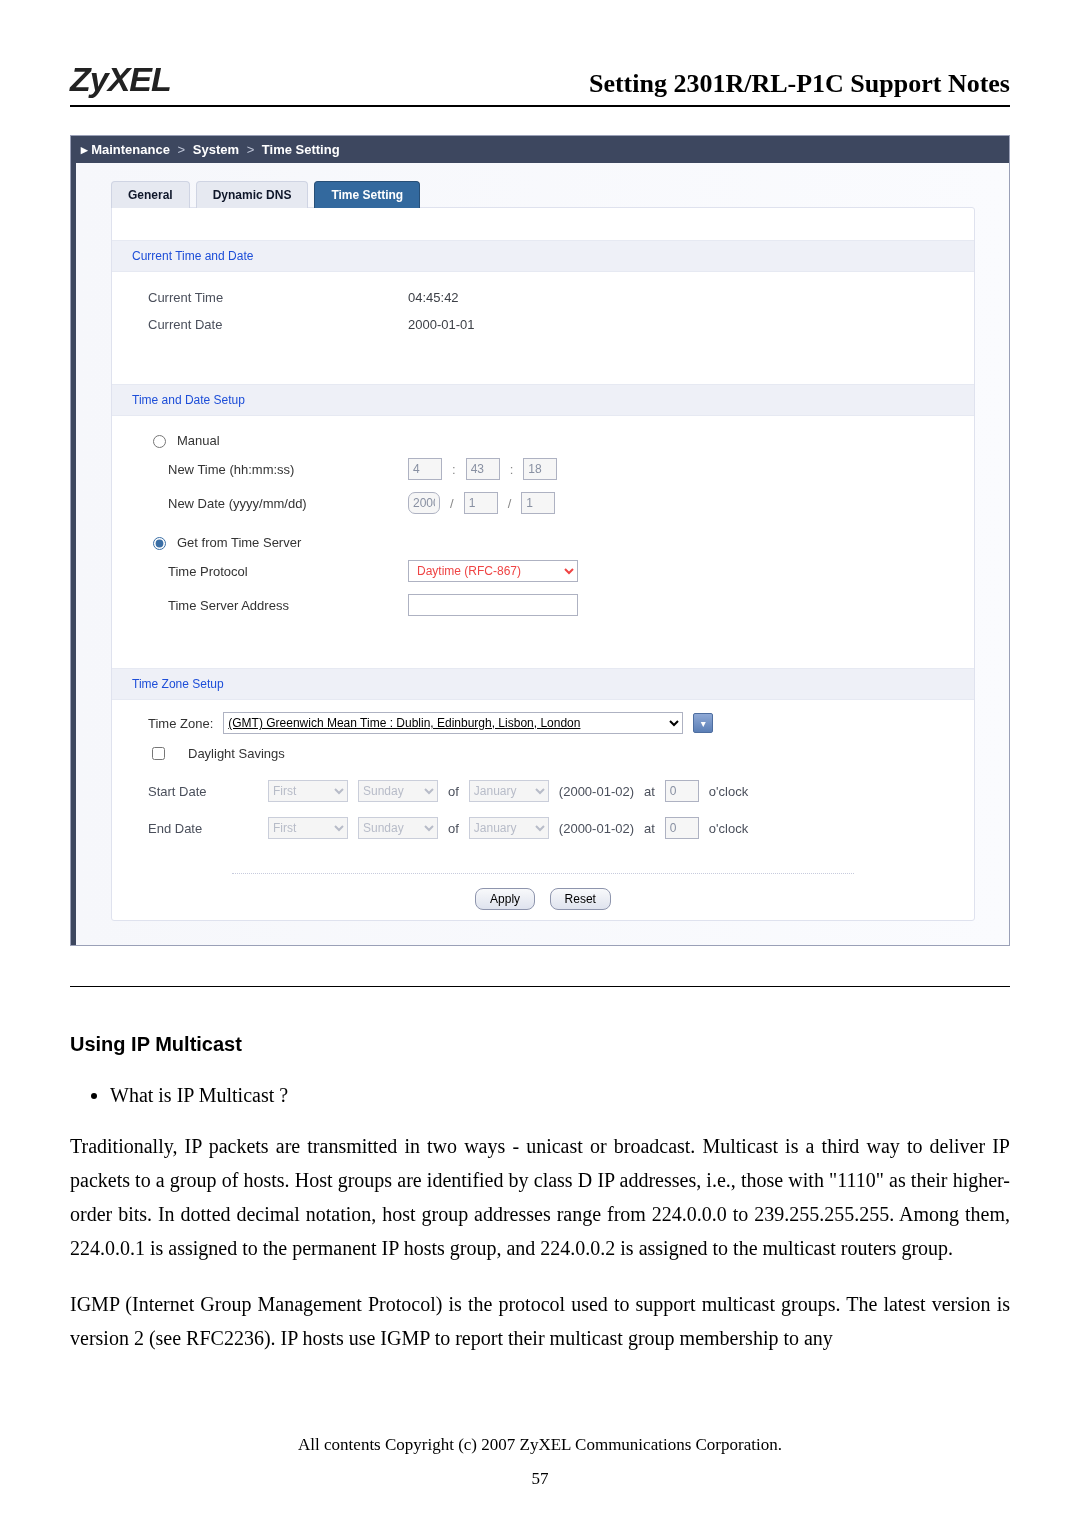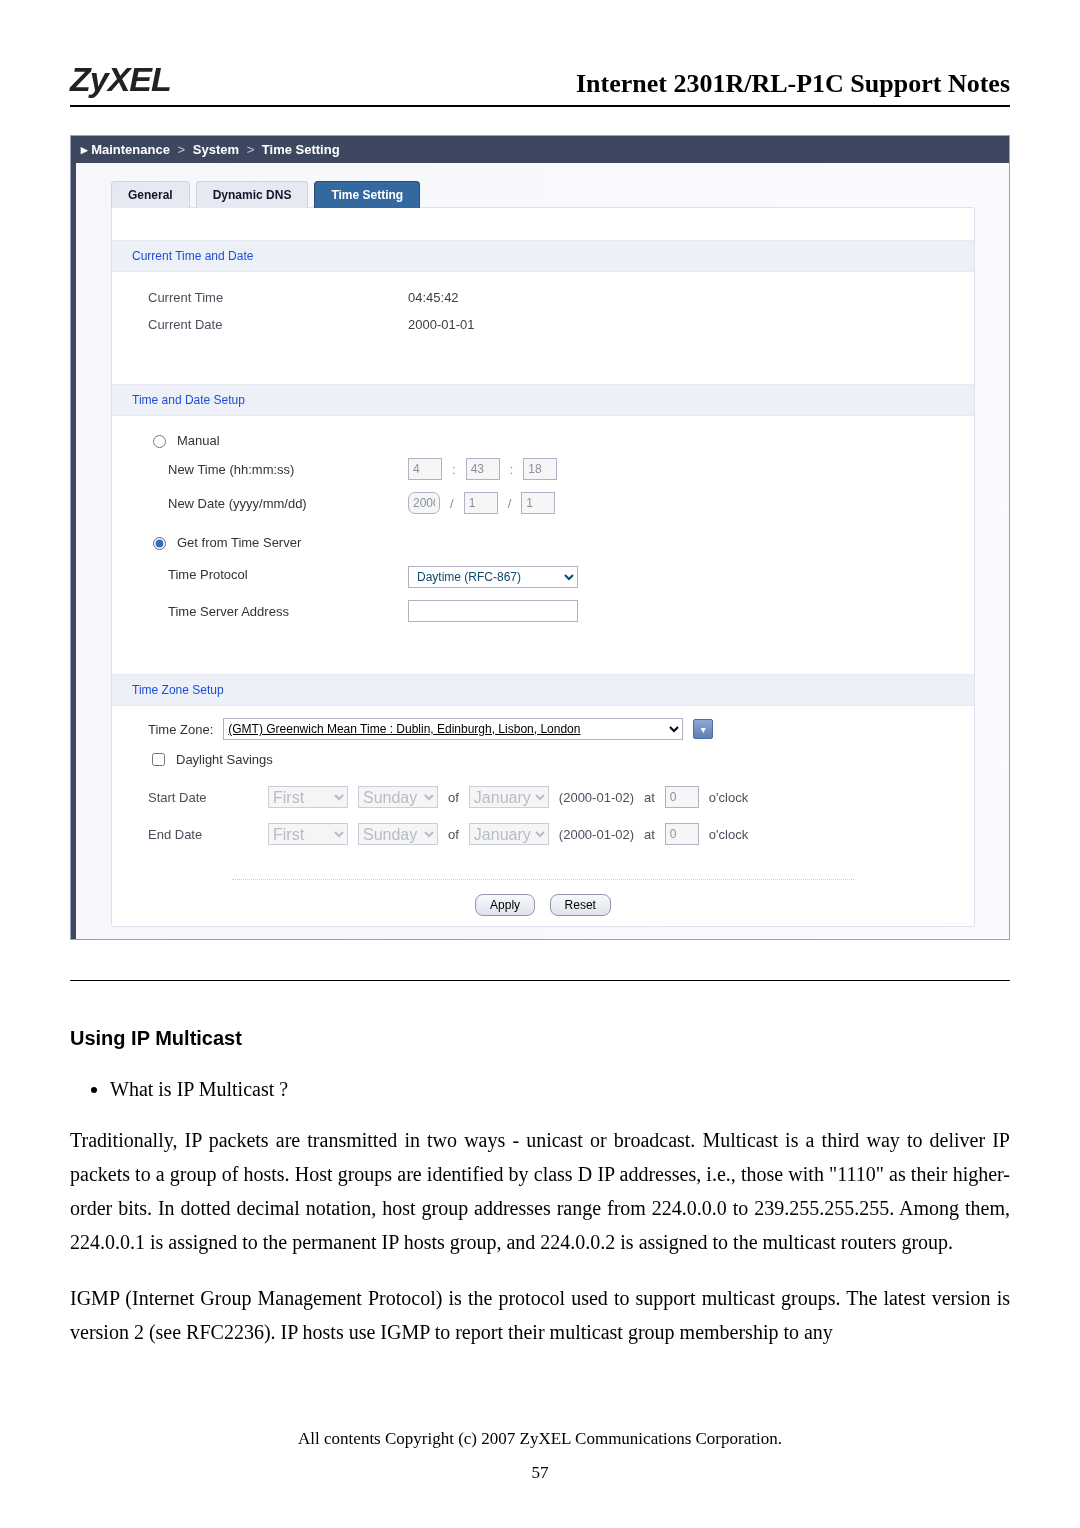--- a/index.html
+++ b/index.html
@@ -33,21 +33,21 @@
     font-family: "Times New Roman", serif;
     font-weight: 700;
     font-size: 26px;
   }
   .screenshot-panel {
     border: 1px solid #9aa0b7;
     font-family: Tahoma, Verdana, Arial, sans-serif;
     font-size: 13px;
     color: #333;
     background: linear-gradient(to right, #3d475f 0%, #3d475f 5px, #f6f7fb 5px, #fafbfe 100%);
-    padding: 0 0 12px 0;
+    padding: 0 0 24px 0;
     margin-bottom: 40px;
   }
   .breadcrumb {
     background: #3d475f;
     color: #fff;
     font-weight: 700;
     padding: 6px 10px;
     font-size: 13px;
   }
   .breadcrumb .sep { color: #bfc6d8; font-weight: 400; padding: 0 4px; }
@@ -98,43 +98,43 @@
     border: 1px solid #aeb2c2;
     color: #8890a2;
     height: 22px;
     padding: 0 4px;
   }
   input.txt.sm { width: 34px; }
   input.txt.md { width: 32px; border-radius: 7px; }
   .sep-inline { color: #888; }
   .radio-row { display: flex; align-items: center; gap: 8px; padding: 4px 0; }
   .radio-row input[type=radio] { accent-color: #3a6ea5; }
-  select.wide { width: 170px; background: #fff; color: #0c4a6e; margin-top: 6px; }
+  select.wide { width: 170px; background: #fff; color: #ef4444; }
   .tzrow { display: flex; align-items: center; gap: 10px; }
   select.tz {
     width: 460px;
     height: 22px;
     font-size: 12px;
     border: 1px solid #aeb2c2;
     background: #fff;
     text-decoration: underline;
   }
   .arrowbtn {
     width: 20px; height: 20px;
     background: linear-gradient(#8fa9d6, #5b7fb6);
     border: 1px solid #4e6ea0;
     border-radius: 2px;
     display: inline-flex; align-items: center; justify-content: center;
     color: #fff; font-size: 10px;
     cursor: pointer;
   }
-  .chk-row { display: flex; align-items: center; gap: 8px; padding: 10px 0 6px 0; }
+  .chk-row { display: flex; align-items: center; gap: 20px; padding: 10px 0 6px 0; }
   .ds-row { display: flex; align-items: center; gap: 10px; padding: 4px 0; color: #4a4f5b; margin-top: 7px; }
   .ds-row .lbl2 { width: 110px; }
-  select.ds { width: 80px; background:#f2f2f2; color:#9aa0b2; border:1px solid #b5bacb; height:22px; font-size:16px; }
+  select.ds { width: 80px; background:#f2f2f2; color:#9aa0b2; border:1px solid #b5bacb; height:22px; font-size:12px; }
   .btnbar { text-align: center; padding: 16px 0 0 0; }
   .btnbar .divider { border-top: 1px dotted #c7cbdd; margin: 0 120px 14px 120px; }
   button.sys {
     font-family: inherit;
     font-size: 12px;
     padding: 3px 14px;
     background: linear-gradient(#f8f9fb, #dfe3ee);
     border: 1px solid #8e95ad;
     border-radius: 8px;
     cursor: pointer;
@@ -157,21 +157,21 @@
   .pagenum { text-align: center; font-size: 17px; margin-top: 14px; }
   .small-arrow { font-size: 9px; color: #6f7790; }
 </style>
 </head>
 <body>
 
 <div class="page">
 
   <div class="header-bar">
     <div class="logo">ZyXEL</div>
-    <div class="doc-title">Internet 2301R/RL-P1C Support Notes</div>
+    <div class="doc-title">Setting 2301R/RL-P1C Support Notes</div>
   </div>
 
   <div class="screenshot-panel">
     <div class="breadcrumb">
       <span>▸</span>
       <span>Maintenance</span>
       <span class="sep">&gt;</span>
       <span>System</span>
       <span class="sep">&gt;</span>
       <span>Time Setting</span>

